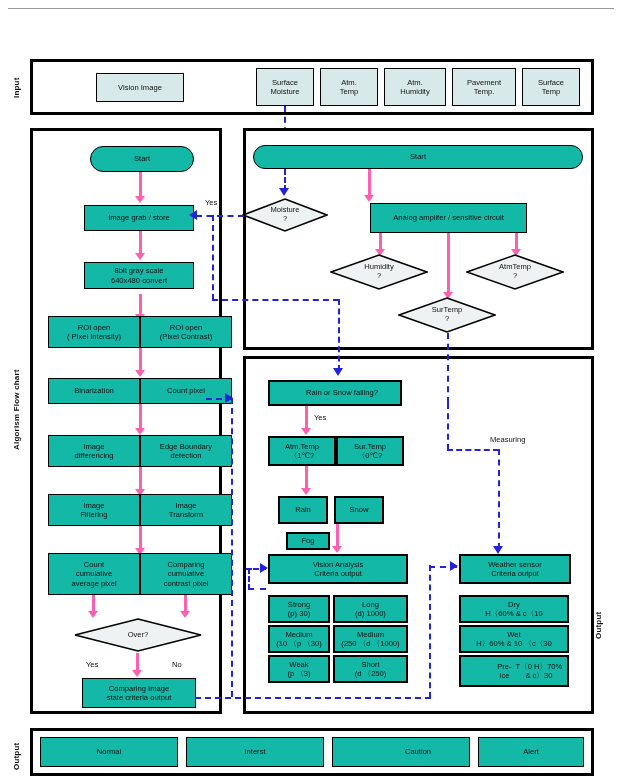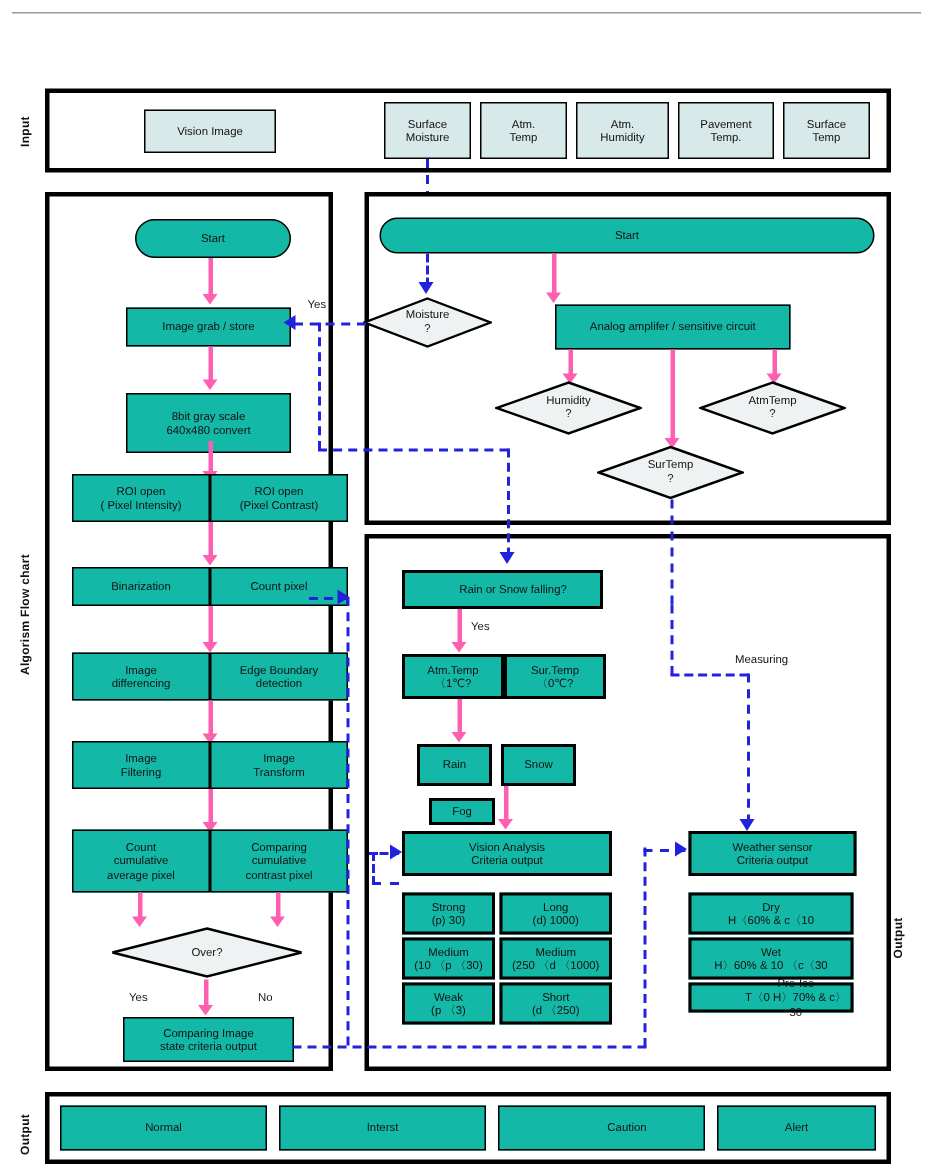--- a/index.html
+++ b/index.html
@@ -103,21 +103,21 @@
   </div>
   <div class="pv" style="left:139px;top:172px;height:26px;"></div>
   <div class="parrow" style="left:135px;top:196px;"></div>
 
   <div class="node" style="left:84px;top:205px;width:110px;height:26px;">
     <span>Image grab / store</span>
   </div>
   <div class="pv" style="left:139px;top:231px;height:24px;"></div>
   <div class="parrow" style="left:135px;top:253px;"></div>
 
-  <div class="node" style="left:84px;top:262px;width:110px;height:40px;flex-direction:column;">
+  <div class="node" style="left:84px;top:262px;width:110px;height:27px;flex-direction:column;">
     <span>8bit gray scale</span>
     <span class="l2">640x480 convert</span>
   </div>
   <div class="pv" style="left:139px;top:294px;height:22px;"></div>
   <div class="parrow" style="left:135px;top:314px;"></div>
 
   <div class="node" style="left:48px;top:316px;width:92px;height:32px;flex-direction:column;">
     <span>ROI open</span>
     <span class="l2">( Pixel Intensity)</span>
   </div>
@@ -350,21 +350,21 @@
   </div>
 
   <div class="node thick" style="left:459px;top:595px;width:110px;height:28px;flex-direction:column;">
     <span>Dry</span>
     <span class="l2">H〈60% &amp;  c〈10</span>
   </div>
   <div class="node thick" style="left:459px;top:625px;width:110px;height:28px;flex-direction:column;">
     <span>Wet</span>
     <span class="l2">H〉60% &amp; 10 〈c〈30</span>
   </div>
-  <div class="node thick" style="left:459px;top:655px;width:110px;height:20px;flex-direction:column;padding-left:35px;">
+  <div class="node thick" style="left:459px;top:655px;width:110px;height:32px;flex-direction:row;padding-left:35px;">
     <span>Pre-Ice</span>
     <span class="l2">T〈0 H〉70% &amp; c〉30</span>
   </div>
 
   <div class="panel" style="left:30px;top:728px;width:564px;height:48px;"></div>
   <div class="node" style="left:40px;top:737px;width:138px;height:30px;">
     <span>Normal</span>
   </div>
   <div class="node" style="left:186px;top:737px;width:138px;height:30px;">
     <span>Interst</span>

